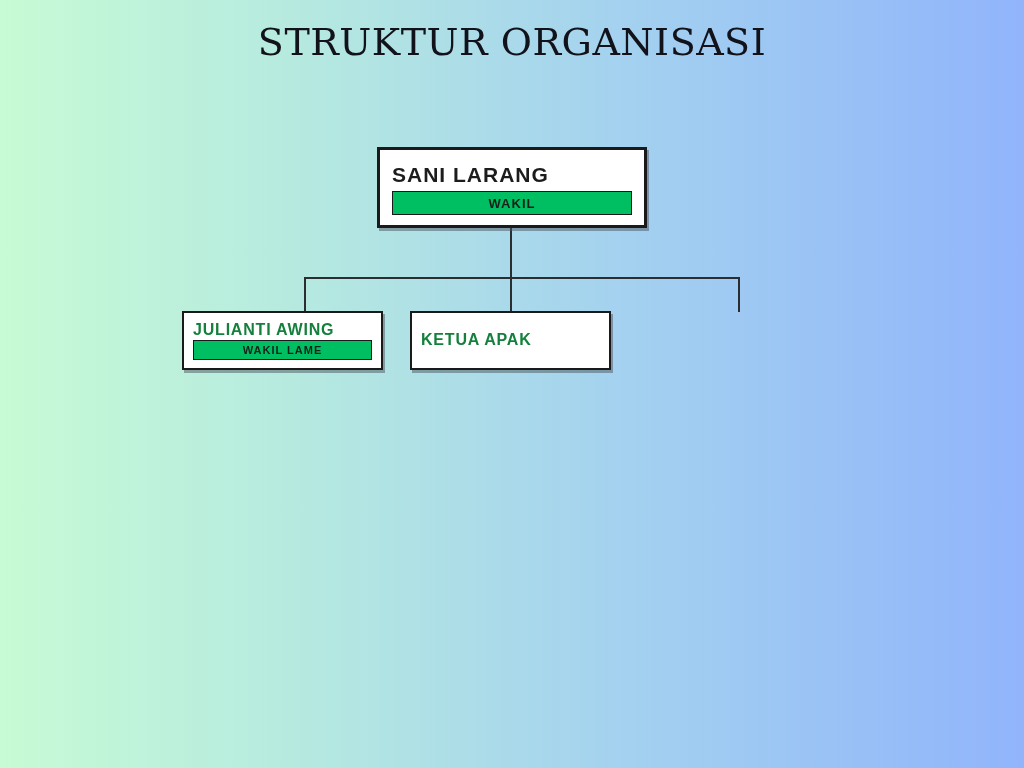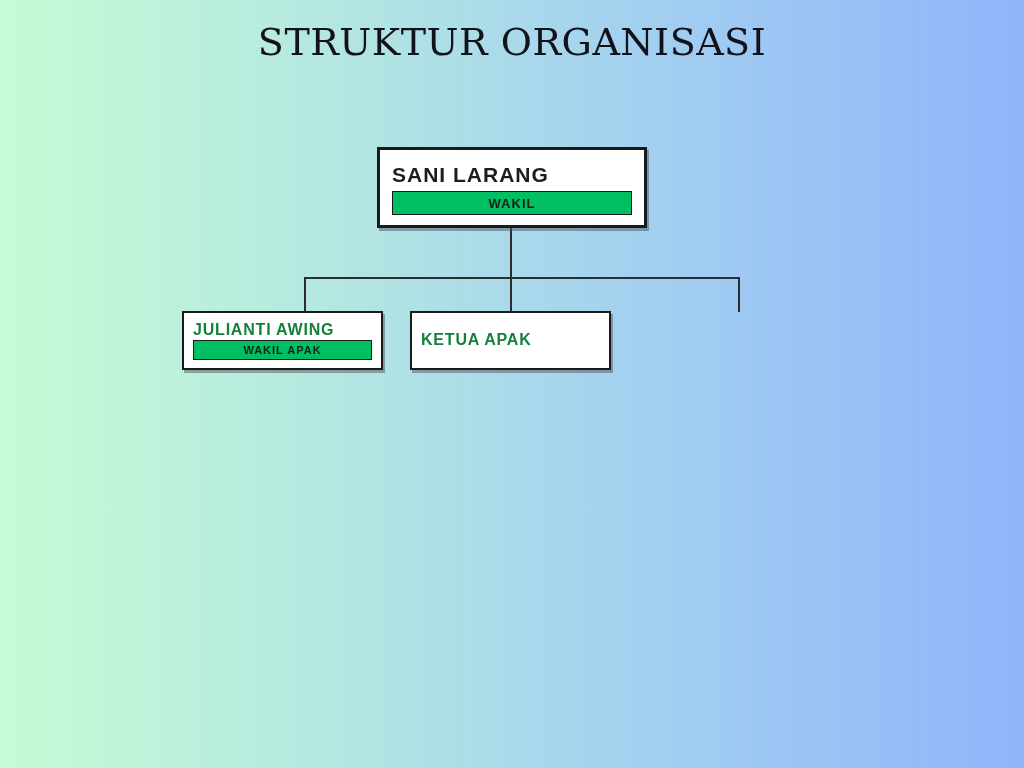--- a/index.html
+++ b/index.html
@@ -135,21 +135,21 @@
   <div class="connector conn-drop-2"></div>
   <div class="connector conn-drop-3"></div>
 
   <div class="node node-root">
     <div class="node-name">SANI LARANG</div>
     <div class="node-role">WAKIL</div>
   </div>
 
   <div class="node node-child node-child-1">
     <div class="node-name">JULIANTI AWING</div>
-    <div class="node-role">WAKIL APAK</div>
+    <div class="node-role">WAKIL LAME</div>
   </div>
 
   <div class="node node-child node-child-2">
     <div class="node-name">KETUA APAK</div>
   </div>
 
 
 </div>
 
 </body></html>

